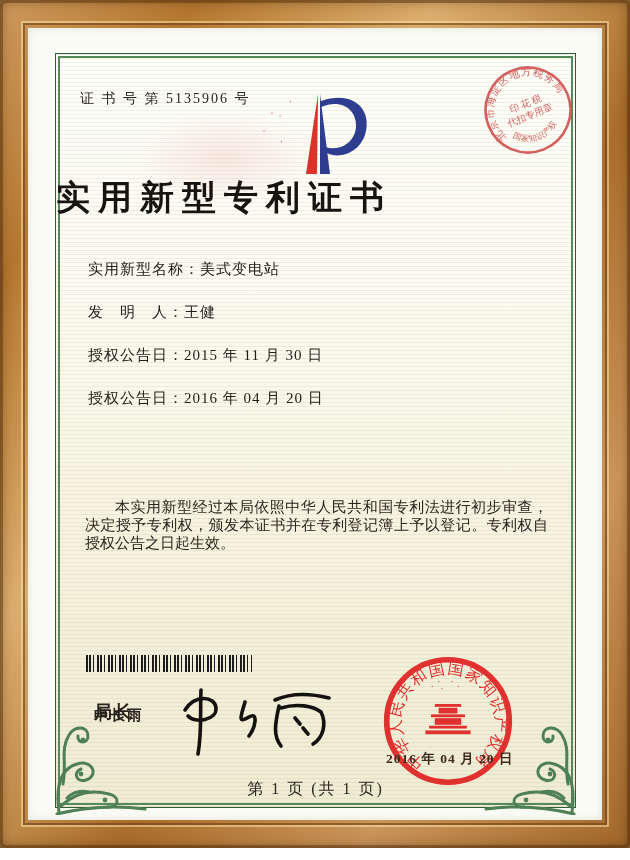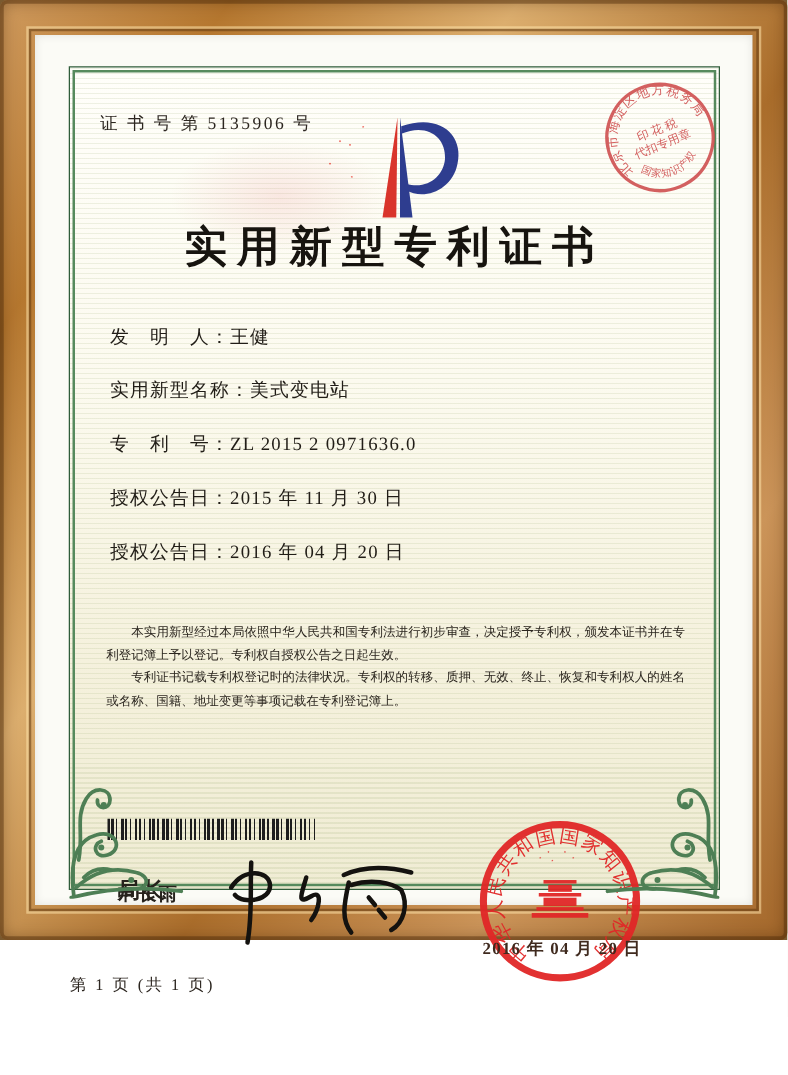--- a/index.html
+++ b/index.html
@@ -1,55 +1,55 @@
 <!DOCTYPE html>
 <html><head>
 <meta charset="utf-8">
 <style>
   html,body{margin:0;padding:0;width:630px;height:860px;overflow:hidden;
     font-family:"Liberation Serif","DejaVu Serif",serif;}
-  .stage{position:relative;width:630px;height:752px;background:#7a5a30;}
+  .stage{position:relative;width:630px;height:848px;background:#7a5a30;}
   
   .frame{position:absolute;inset:0;border-radius:6px;
     background:linear-gradient(125deg,#cf9a5d 0%,#b5772f 16%,#dcae6e 36%,#aa6d2b 58%,#cb9459 78%,#a3672a 100%);
     box-shadow:inset 0 0 0 3px rgba(80,45,8,.45), inset 0 0 14px rgba(60,30,5,.5);}
   .frame::after{content:"";position:absolute;inset:23px;border:2px solid rgba(96,56,14,.55);
     box-shadow:0 0 0 2px rgba(255,228,170,.55);}
   
   .mat{position:absolute;inset:28px;background:#fbfbf6;box-shadow:inset 0 0 8px rgba(0,0,0,.10);}
   
   .greenBox{position:absolute;left:55px;top:53px;right:54px;bottom:40px;
     border:1px solid #2f5c3a;
     background:
       repeating-linear-gradient(0deg, rgba(150,170,110,.16) 0 1px, rgba(0,0,0,0) 1px 4px),
       linear-gradient(180deg,#fffefa 0%,#fcfaef 38%,#f5f1dd 72%,#f0ecd4 100%);}
   .greenBox::before{content:"";position:absolute;inset:2px;border:2px solid #568a5d;pointer-events:none;}
   .inner{position:absolute;inset:0;}
   .certNo{position:absolute;left:24px;top:36px;font-size:14px;letter-spacing:2px;color:#2c2620;}
   .wm{position:absolute;left:80px;top:58px;width:175px;height:90px;
     background:radial-gradient(closest-side,rgba(228,128,128,.17),rgba(228,128,128,0));}
   .logoWrap{position:absolute;left:50%;top:36px;transform:translateX(-50%);}
-  .title{position:absolute;left:0;right:0;top:121px;text-align:center;font-size:34px;font-weight:700;
+  .title{position:absolute;left:0;right:0;top:121px;font-size:34px;font-weight:700;
     letter-spacing:8px;color:#17140f;}
   .fieldsWrap{position:absolute;left:32px;top:206px;right:26px;}
   .fieldRow{height:43px;font-size:15px;color:#211d17;letter-spacing:1px;}
-  .paras{position:absolute;left:29px;top:444px;width:463px;font-size:10px;line-height:18.2px;
+  .paras{position:absolute;left:29px;top:444px;width:463px;font-size:15px;line-height:18.2px;
     color:#2a251e;text-align:justify;}
   .paras p{margin:0;text-indent:2em;}
   .barcode{position:absolute;left:30px;top:601px;width:166px;height:17px;
     background:repeating-linear-gradient(90deg,#1d1d1d 0 2px,rgba(0,0,0,0) 2px 3px,#1d1d1d 3px 5px,rgba(0,0,0,0) 5px 7px,#1d1d1d 7px 8px,rgba(0,0,0,0) 8px 11px);}
   .signerTitle{position:absolute;left:38px;top:646px;font-size:18px;font-weight:700;color:#26221c;
     font-family:"Liberation Sans","DejaVu Sans",sans-serif;letter-spacing:2px;}
   .signerName{position:absolute;left:38px;top:652px;font-size:14.5px;font-weight:700;color:#26221c;
     font-family:"Liberation Sans","DejaVu Sans",sans-serif;letter-spacing:2px;}
   .sigSvg{position:absolute;left:115px;top:630px;}
   .sealBottom{position:absolute;left:326px;top:601px;opacity:.95;}
   .sealDate{position:absolute;left:330px;top:696px;width:160px;font-size:13.5px;font-weight:700;
     letter-spacing:1px;color:#3f2a1e;z-index:4;}
-  .footer{position:absolute;left:0;right:0;top:725px;font-size:13px;
+  .footer{position:absolute;left:0;right:0;top:725px;text-align:center;font-size:16px;
     letter-spacing:2px;color:#2c2620;}
   .sealTop{position:absolute;left:420px;top:4px;transform:rotate(-22deg);opacity:.9;}
   .flourishL{position:absolute;left:-3px;bottom:-8px;}
   .flourishR{position:absolute;right:-3px;bottom:-8px;transform:scaleX(-1);}
   svg{display:block;}
 </style>
 </head>
 <body>
 
 <svg width="0" height="0" style="position:absolute">
@@ -97,30 +97,28 @@
           </g>
           <polygon points="64,4 52,84 63,84" fill="#d9342b"></polygon>
           <polygon points="66,4 66,84 76,84" fill="#2e3d8f"></polygon>
           <path d="M 67,11 C 99,0 117,19 112,41 C 108,62 85,71 71,62 C 69,61 69,58 71,57 C 88,62 101,51 102,37 C 103,20 88,8 67,17 Z" fill="#2e3d8f"></path>
         </svg>
       </div>
 
       <div class="title">实用新型专利证书</div>
 
       <div class="fieldsWrap">
+        <div class="fieldRow"><span>实用新型名称：</span><span>美式变电站</span></div>
         <div class="fieldRow"><span>发　明　人：</span><span>王健</span></div>
-        <div class="fieldRow"><span>实用新型名称：</span><span>美式变电站</span></div>
-        <div class="fieldRow"><span>专　利　号：</span><span>ZL 2015 2 0971636.0</span></div>
         <div class="fieldRow"><span>授权公告日：</span><span>2015 年 11 月 30 日</span></div>
         <div class="fieldRow"><span>授权公告日：</span><span>2016 年 04 月 20 日</span></div>
       </div>
 
       <div class="paras">
         <p>本实用新型经过本局依照中华人民共和国专利法进行初步审查，决定授予专利权，颁发本证书并在专利登记簿上予以登记。专利权自授权公告之日起生效。</p>
-        <p>专利证书记载专利权登记时的法律状况。专利权的转移、质押、无效、终止、恢复和专利权人的姓名或名称、国籍、地址变更等事项记载在专利登记簿上。</p>
       </div>
 
       <div class="barcode"></div>
 
       <div class="signerTitle">局长</div>
       <div class="signerName">申长雨</div>
 
       <svg class="sigSvg" width="170" height="80" viewBox="0 0 170 80">
         <g fill="none" stroke="#14120f" stroke-width="3.6" stroke-linecap="round" stroke-linejoin="round">
           <path d="M30,6 C29,28 31,48 27,70"></path>

